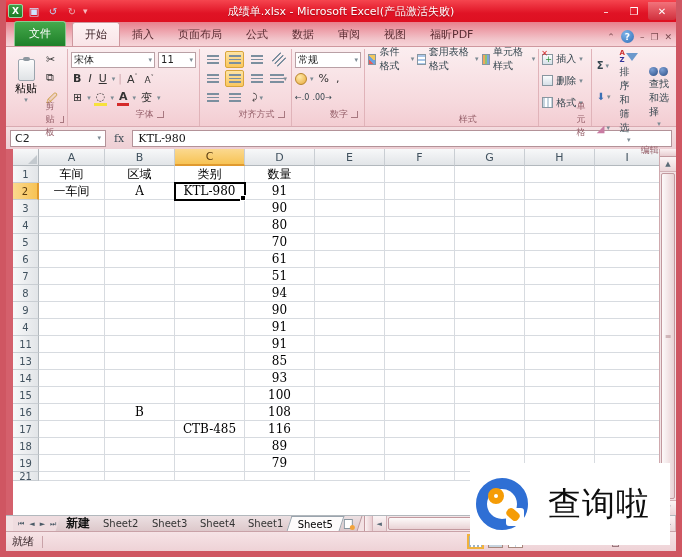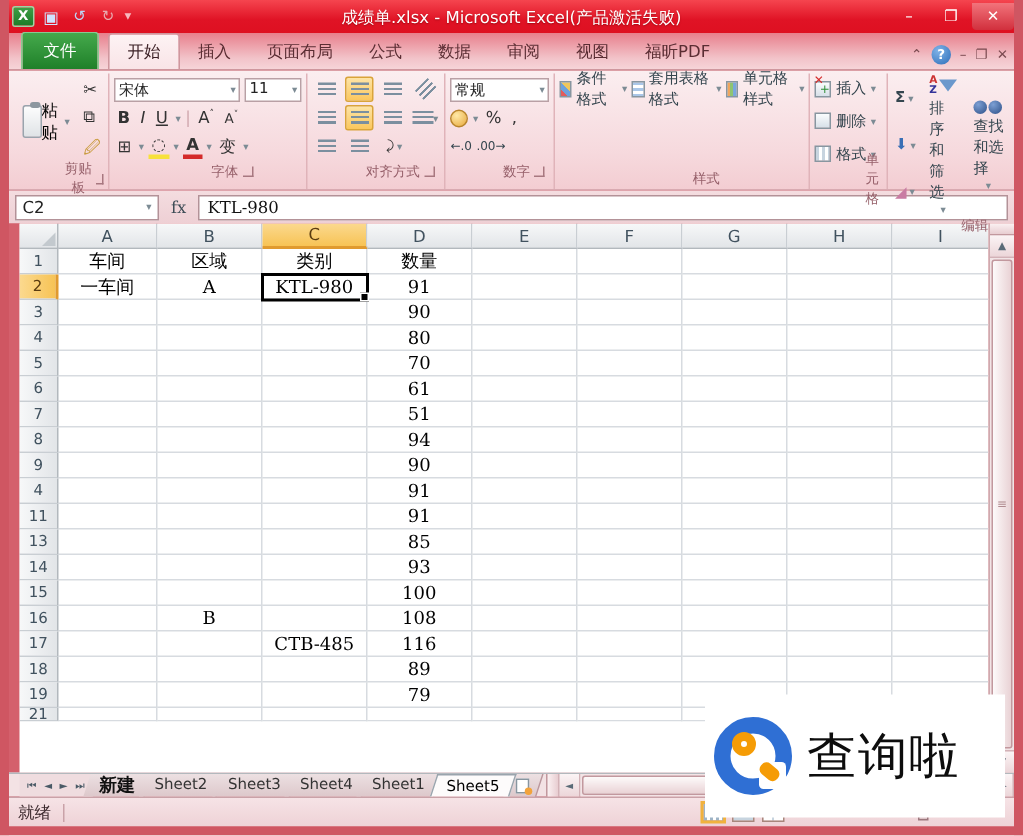--- a/index.html
+++ b/index.html
@@ -31,21 +31,21 @@
   .ribbon-aux { position:absolute; right:4px; bottom:3px; display:flex; gap:6px; align-items:center; }
   .aux-ico { color:#7a4a50; font-size:9px; }
   .help-ico { width:13px; height:13px; border-radius:50%; background:radial-gradient(circle at 35% 30%,#7fb3e8,#2d6db8); color:#fff; font-size:9px; font-weight:bold; display:flex; align-items:center; justify-content:center; }
 
   
   .ribbon { height:80px; background:linear-gradient(#fbeef0,#f6d9dd 70%,#f3cdd2); border-top:1px solid #cf979e; display:flex; padding:2px 0 0 2px; }
   .rgroup { display:flex; flex-direction:column; border-right:1px solid #e0b3b9; padding:1px 3px 0; position:relative; }
   .rgroup-body { flex:1; display:flex; gap:3px; }
   .rgroup-label { height:14px; font-size:9px; color:#96606a; text-align:center; display:flex; align-items:center; justify-content:center; gap:3px;margin-left:32px; }
   .launcher { width:7px; height:7px; border-right:1px solid #a87880; border-bottom:1px solid #a87880; position:relative; }
-  .bigbtn { display:flex; align-items:center; justify-content:center; padding:1px 4px; }
+  .bigbtn { display:flex; flex-direction:column; align-items:center; justify-content:center; padding:1px 4px; }
   .clip-ico { width:17px; height:22px; background:linear-gradient(#fdfdfd,#dfe3e6); border:1px solid #9aa4ad; border-radius:2px; position:relative; }
   .clip-ico:before { content:""; position:absolute; top:-3px; left:4px; width:7px; height:4px; background:#8d979f; border-radius:2px; }
   .minicol { display:flex; flex-direction:column; justify-content:space-around; }
   .sbtn { height:17px; display:flex; align-items:center; gap:2px; font-size:10px; color:#35464f; padding:0 2px; }
   .combo { background:#fff; border:1px solid #b9a0a5; height:16px; display:flex; align-items:center; font-size:10px; padding:0 2px; color:#222; }
   .combo .dd { margin-left:auto; color:#7c8b94; font-size:7px; }
   .fontrow { display:flex; gap:3px; align-items:center; height:19px; }
   .ficon { font-size:11px; color:#333; padding:0 2px; }
   .dd { font-size:7px; color:#7c8b94; }
   .lines-ico { width:12px; height:9px; background-image:repeating-linear-gradient(to bottom,#7b8f9f 0 1.5px,transparent 1.5px 3.5px); }
@@ -128,21 +128,21 @@
 
   .bottom-border { height:6px; background:#cf5662; }
 
   
   .watermark { position:absolute; right:6px; bottom:12px; width:200px; height:82px; background:#fff; display:flex; align-items:center; z-index:10; padding:4px; }
   .wm-logo { position:relative; width:56px; height:56px; flex:none; }
   .wm-ring { position:absolute; inset:2px; border-radius:50%; border:11px solid #2f6fd4; }
   .wm-ring:after { content:""; position:absolute; right:-7px; bottom:-7px; width:18px; height:18px; background:#fff; border-radius:3px; }
   .wm-lens { position:absolute; left:14px; top:12px; width:16px; height:16px; border:6px solid #f59c06; border-radius:50%; background:#fff; }
   .wm-handle { position:absolute; left:32px; top:34px; width:14px; height:9px; background:#f59c06; border-radius:4px; transform:rotate(40deg); }
-  .wm-text { display:flex; flex-direction:row; align-items:flex-end; margin-left:8px; }
+  .wm-text { display:flex; flex-direction:row; align-items:flex-end; margin-left:18px; }
   .wm-name { font-family:"DejaVu Serif",serif; font-size:33px; line-height:34px; color:#0d0d0d; letter-spacing:1px; white-space:nowrap; }
   .wm-domain { font-size:15px; font-weight:bold; color:#111; align-self:flex-end; letter-spacing:.5px; }
 </style>
 </head>
 <body>
 
 <div class="window">
 
   <div class="titlebar">
     <div class="qat">

